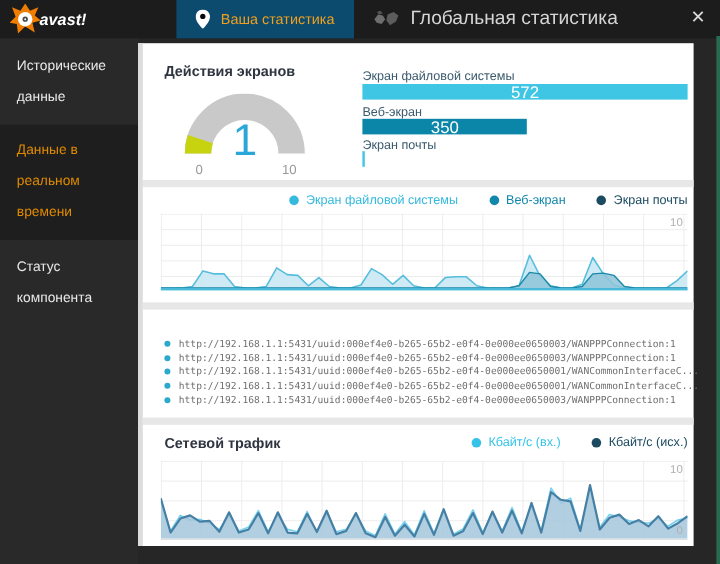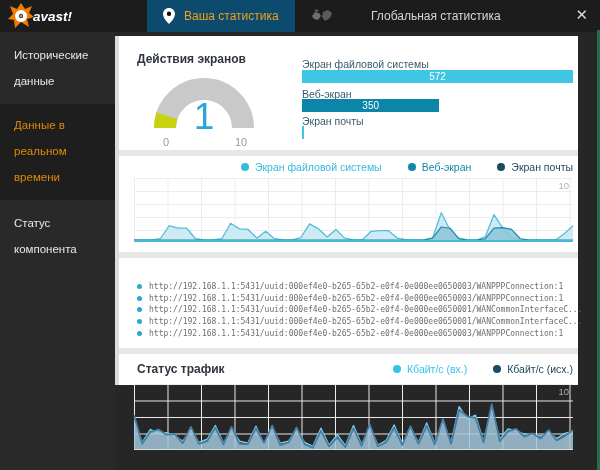--- a/index.html
+++ b/index.html
@@ -6,47 +6,47 @@
   *{box-sizing:border-box;font-family:"Liberation Sans",sans-serif;}
   #win{position:relative;width:600px;height:470px;background:#262626;overflow:hidden;}
 
   
   #topbar{position:absolute;left:0;top:0;right:0;height:32px;background:#1c1c1c;}
   #logo{position:absolute;left:8px;top:3px;width:110px;height:26px;}
   .tab{position:absolute;top:0;height:32px;display:flex;align-items:center;gap:9px;padding:0 16px;cursor:default;}
   #tab-your{left:147px;width:148px;background:#0c4a6e;}
   #tab-your .tab-label{color:#f0a01e;font-size:12px;}
   #tab-global{left:295px;}
-  #tab-global .tab-label{color:#d6d6d6;font-size:12px;margin-left:29px;}
+  #tab-global .tab-label{color:#d6d6d6;font-size:16px;}
   #close-btn{position:absolute;right:12px;top:6px;color:#d9d9d9;font-size:15px;line-height:18px;cursor:default;}
 
   
   #edge-right{position:absolute;right:0;top:30px;bottom:0;width:3px;background:#2a6a50;}
 
   
   #sidebar{position:absolute;left:0;top:32px;bottom:0;width:115px;background:#292929;}
   .side-item{padding:10px 14px;color:#e8e8e8;font-size:11.5px;line-height:26px;cursor:default;}
   .side-item.active{background:#1e1e1e;color:#e08a00;padding-top:8px;padding-bottom:10px;}
 
   
-  #panel{position:absolute;left:115px;top:36px;width:463px;height:349px;background:#fff;border-left:4px solid #dcdcdc;text-decoration:underline;}
+  #panel{position:absolute;left:115px;top:36px;width:463px;height:419px;background:#fff;border-left:4px solid #dcdcdc;text-decoration:underline;}
   .divider{position:absolute;left:0;right:0;height:6px;background:#e7e7e7;}
   .sec-title{position:absolute;left:18px;font-size:12px;font-weight:bold;color:#2f3540;}
 
   
   #gauge-wrap{position:absolute;left:30px;top:42px;width:110px;height:62px;}
   #gauge-number{position:absolute;left:55px;top:62px;width:60px;text-align:center;font-size:37px;font-weight:300;color:#2ba6d9;line-height:38px;}
   .gauge-tick{position:absolute;top:100px;font-size:11px;color:#9a9a9a;}
   #gauge-min{left:44px;} #gauge-max{left:116px;}
 
   
   #bars{position:absolute;left:183px;top:0;right:5px;}
   .bar-label{position:absolute;left:0;font-size:10.5px;color:#3b5a6d;}
   .bar-track{position:absolute;left:0;right:0;height:13px;}
-  .bar-fill{height:13px;display:flex;align-items:center;justify-content:center;color:#fff;font-size:10px;}
+  .bar-fill{height:13px;display:flex;align-items:center;justify-content:center;color:#fff;font-size:14px;}
 
   
   .legend-row{position:absolute;right:5px;display:flex;gap:26px;align-items:center;height:14px;}
   .legend-item{display:flex;align-items:center;gap:6px;font-size:10.5px;}
   .legend-dot{width:8px;height:8px;border-radius:50%;}
 
   
   .chart-box{position:absolute;left:15px;right:5px;
     background-image:linear-gradient(#ececec 1px,transparent 1px),linear-gradient(90deg,#ececec 1px,transparent 1px);}
   #chart1-box{top:142px;height:64px;background-size:33.5px 13px;border-bottom:2px solid #49b9da;}
@@ -185,21 +185,21 @@
           <span class="li-url">http://192.168.1.1:5431/uuid:000ef4e0-b265-65b2-e0f4-0e000ee0650001/WANCommonInterfaceC...</span>
         </li>
       <li>
           <span class="li-dot"></span>
           <span class="li-url">http://192.168.1.1:5431/uuid:000ef4e0-b265-65b2-e0f4-0e000ee0650003/WANPPPConnection:1</span>
         </li>
     </ul>
 
     <div class="divider" style="top:312px;"></div>
 
-    <div class="sec-title" style="top:326px;">Статус трафик</div>
+    <div class="sec-title" style="top:326px;">Сетевой трафик</div>
     <div class="legend-row" style="top:326px;">
       <div class="legend-item">
         <span class="legend-dot" style="background: rgb(53, 195, 234);"></span>
         <span style="color: rgb(53, 195, 234); text-align: center;">Кбайт/с (вх.)</span>
       </div>
       <div class="legend-item">
         <span class="legend-dot" style="background: rgb(28, 74, 96);"></span>
         <span style="color: rgb(28, 74, 96);">Кбайт/с (исх.)</span>
       </div>
     </div>

